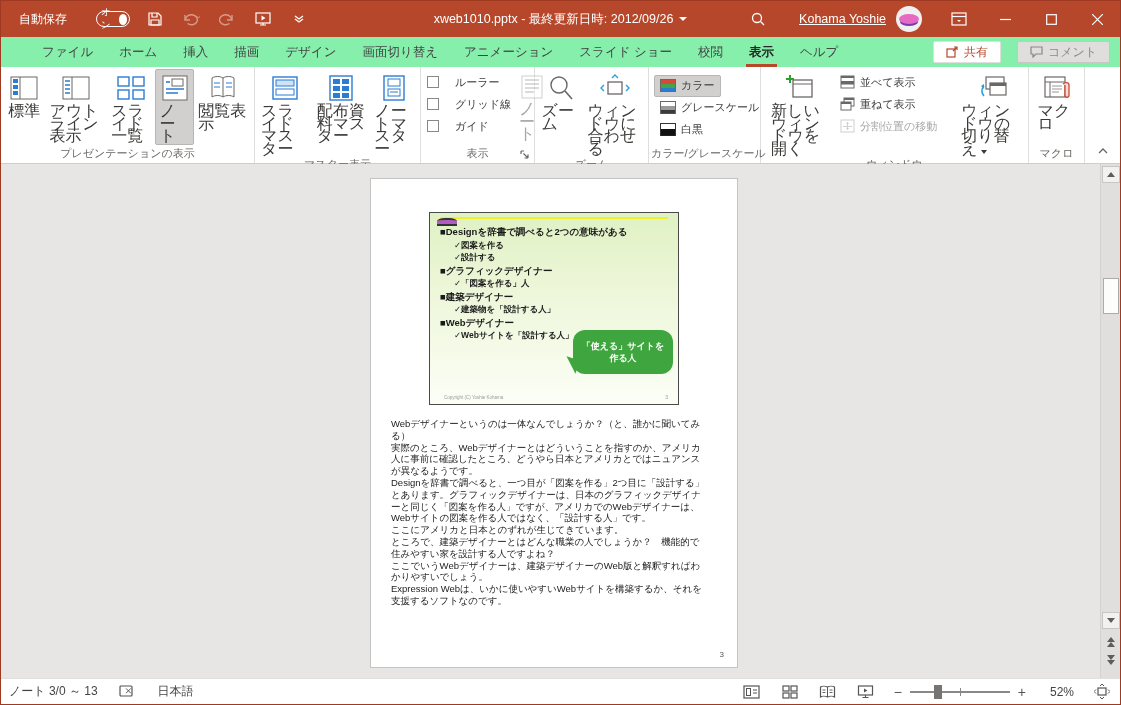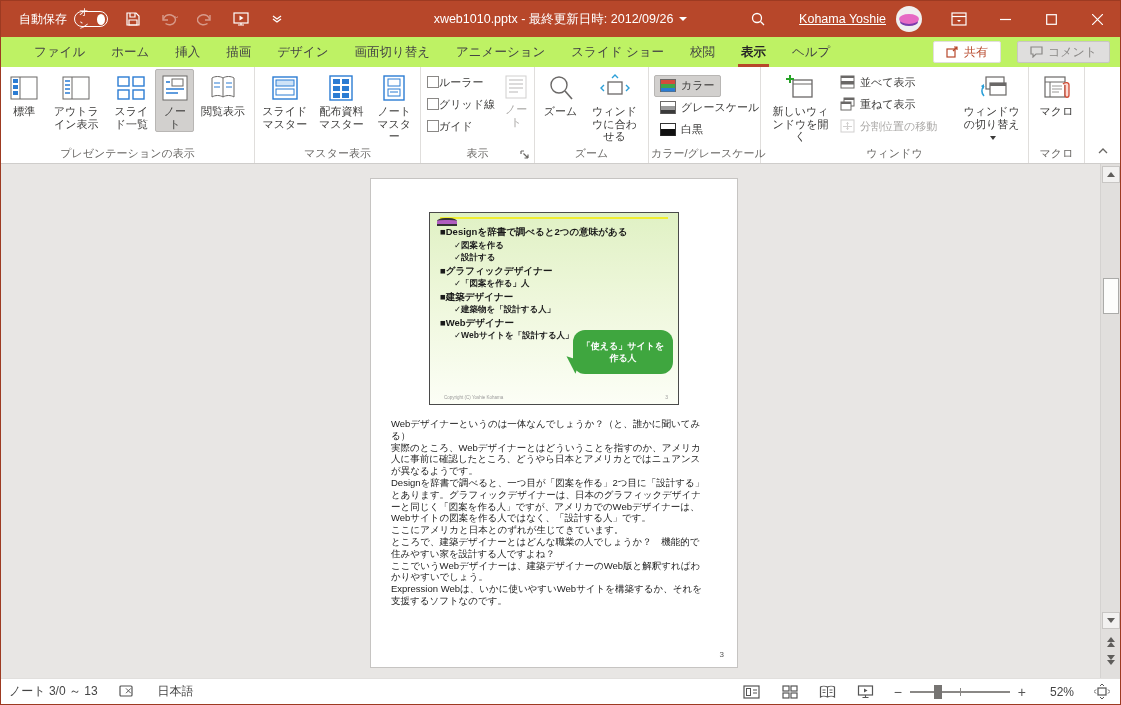--- a/index.html
+++ b/index.html
@@ -4,58 +4,58 @@
 <style>
   * { margin:0; padding:0; box-sizing:border-box; }
   html,body { width:1121px; height:705px; }
   body { font-family:"Liberation Sans","DejaVu Sans",sans-serif; font-size:12px; color:#3b3a39; }
   .window { width:1121px; height:705px; border:1px solid #9d3a21; background:#fff; display:flex; flex-direction:column; overflow:hidden; }
 
   
   .titlebar { height:36px; background:#b7472a; display:flex; align-items:center; color:#fff; flex:0 0 auto; position:relative; }
   .qat { display:flex; align-items:center; gap:14px; padding-left:18px; }
   .autosave { display:flex; align-items:center; gap:7px; font-size:12px; }
-  .toggle { width:34px; height:16px; border:1px solid #fff; border-radius:9px; display:flex; align-items:center; padding:0 2px; cursor:default; }
+  .toggle { width:34px; height:16px; border:1px solid #fff; border-radius:9px; display:flex; align-items:center; padding:0 2px; cursor:default;margin-left:22px; }
   .toggle .t-label { font-size:9.5px; color:#fff; margin-left:2px; }
   .toggle .knob { width:11px; height:11px; border-radius:50%; background:#fff; margin-left:3px; }
   .qbtn { width:22px; height:22px; display:flex; align-items:center; justify-content:center; }
   .qbtn.dim { opacity:.45; }
   .title-center { position:absolute; left:0; right:0; text-align:center; font-size:12.5px; pointer-events:none; }
   .title-center .caret { display:inline-block; width:0; height:0; border-left:4px solid transparent; border-right:4px solid transparent; border-top:4px solid #fff; margin-left:6px; vertical-align:middle; }
   .tb-right { margin-left:auto; display:flex; align-items:center; height:100%; }
   .tb-ic { width:46px; height:36px; display:flex; align-items:center; justify-content:center; }
   .username { font-size:12.5px; margin:0 10px 0 18px;text-decoration:underline; }
   .avatar { width:26px; height:26px; border-radius:50%; background:#f0f0f0; position:relative; overflow:hidden; margin-right:14px; }
   .avatar::after { content:""; position:absolute; left:3px; top:8px; width:20px; height:10px; background:#e66ac4; border-radius:50%; box-shadow:0 3px 0 -1px #7a3cab; }
 
   
-  .tabrow { height:30px; background:#bef264; display:flex; align-items:stretch; padding-left:20px; flex:0 0 auto; }
+  .tabrow { height:30px; background:#86efac; display:flex; align-items:stretch; padding-left:28px; flex:0 0 auto; }
   .tab { display:flex; align-items:center; padding:0 13px; font-size:12.5px; color:#444; position:relative; cursor:default; }
   .tab.active { color:#262626; font-weight:bold; }
   .tab.active::after { content:""; position:absolute; left:10px; right:10px; bottom:0; height:3px; background:#b7472a; }
   .tabrow-right { margin-left:auto; display:flex; align-items:center; gap:16px; padding-right:10px; }
   .pillbtn { height:22px; display:flex; align-items:center; gap:5px; padding:0 12px; font-size:12px; border:1px solid #e1dfdd; background:#fff; border-radius:2px; }
   .pillbtn.share { color:#b7472a; }
   .pillbtn.comments { background:#dfdedd; border-color:#c8c6c4; color:#8a8886; }
 
   
   .ribbon { height:97px; background:#fff; border-bottom:1px solid #cfcdcb; display:flex; flex:0 0 auto; position:relative; }
   .rgroup { display:flex; flex-direction:column; border-right:1px solid #e0dedc; padding:2px 2px 0 2px; }
   .rg-content { flex:1; display:flex; align-items:flex-start; justify-content:center; }
   .rg-label { height:17px; font-size:11px; color:#696764; text-align:center; line-height:15px; white-space:nowrap; }
-  .bigbtn { display:flex; flex-direction:column; align-items:center; padding:4px 3px 1px; font-size:11px; line-height:12.5px; text-align:center; color:#3b3a39; border:1px solid transparent; border-radius:2px; }
+  .bigbtn { display:flex; flex-direction:column; align-items:center; padding:4px 3px 1px; font-size:16px; line-height:12.5px; color:#3b3a39; border:1px solid transparent; border-radius:2px; }
   .bigbtn .lbl { margin-top:3px; }
   .bigbtn.sel { background:#d2d0ce; border-color:#b8b6b4; }
   .bigbtn.disabled { color:#a8a6a4; }
   .bigbtn.disabled svg { opacity:.45; }
   .smallbtn { display:flex; align-items:center; gap:5px; font-size:11px; height:22px; padding:0 5px; border:1px solid transparent; border-radius:2px; white-space:nowrap; }
   .smallbtn.sel { background:#d2d0ce; border-color:#b8b6b4; }
   .smallbtn.disabled { color:#a8a6a4; }
   .smallbtn.disabled svg { opacity:.45; }
-  .chk { display:flex; align-items:center; gap:0; height:22px; font-size:11px; white-space:nowrap; }
+  .chk { display:flex; align-items:center; gap:16px; height:22px; font-size:11px; white-space:nowrap; }
   .chk .box { width:12px; height:12px; border:1px solid #8a8886; background:#fff; }
   .launcher { position:absolute; right:3px; bottom:2px; width:13px; height:13px; display:flex; align-items:center; justify-content:center; }
   .ribbon-collapse { position:absolute; right:8px; bottom:4px; width:18px; height:16px; display:flex; align-items:center; justify-content:center; }
   .ddcaret { width:0; height:0; border-left:3.5px solid transparent; border-right:3.5px solid transparent; border-top:4px solid #3b3a39; display:inline-block; margin-left:3px; }
 
   
   .canvas { flex:1; background:#e8e6e4; position:relative; overflow:hidden; }
   .page { position:absolute; left:369px; top:14px; width:368px; height:490px; background:#fff; border:1px solid #c6c4c2; }
   .page-number { position:absolute; right:13px; bottom:8px; font-size:8px; color:#555; }
 

